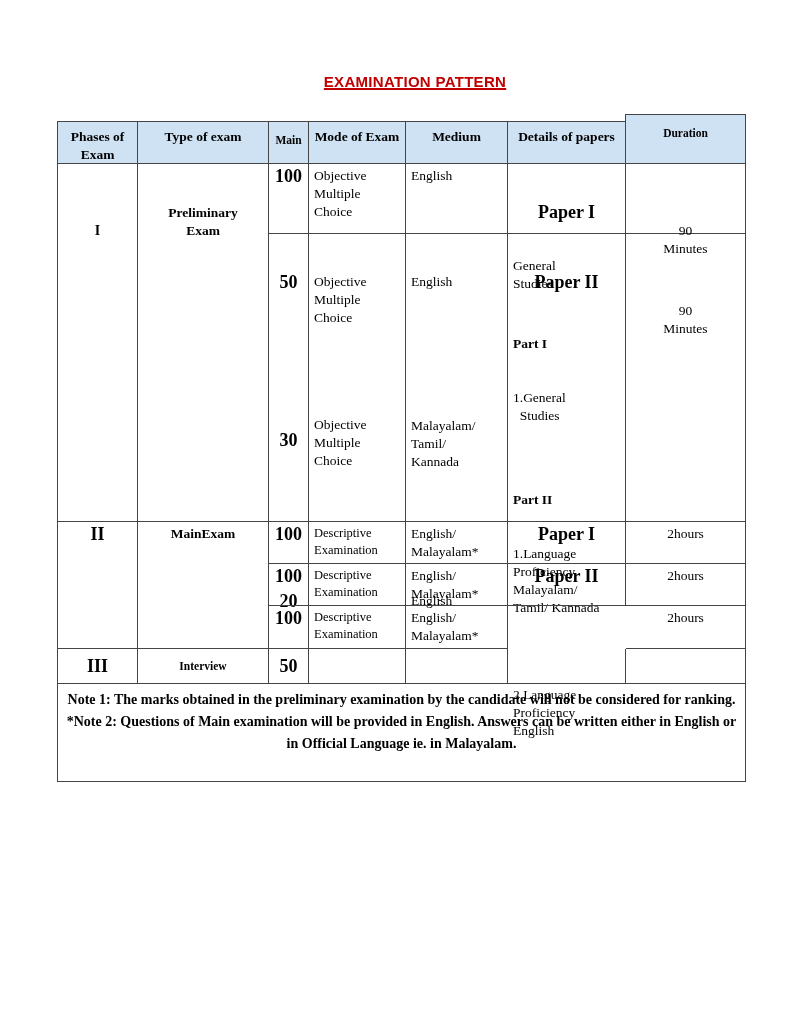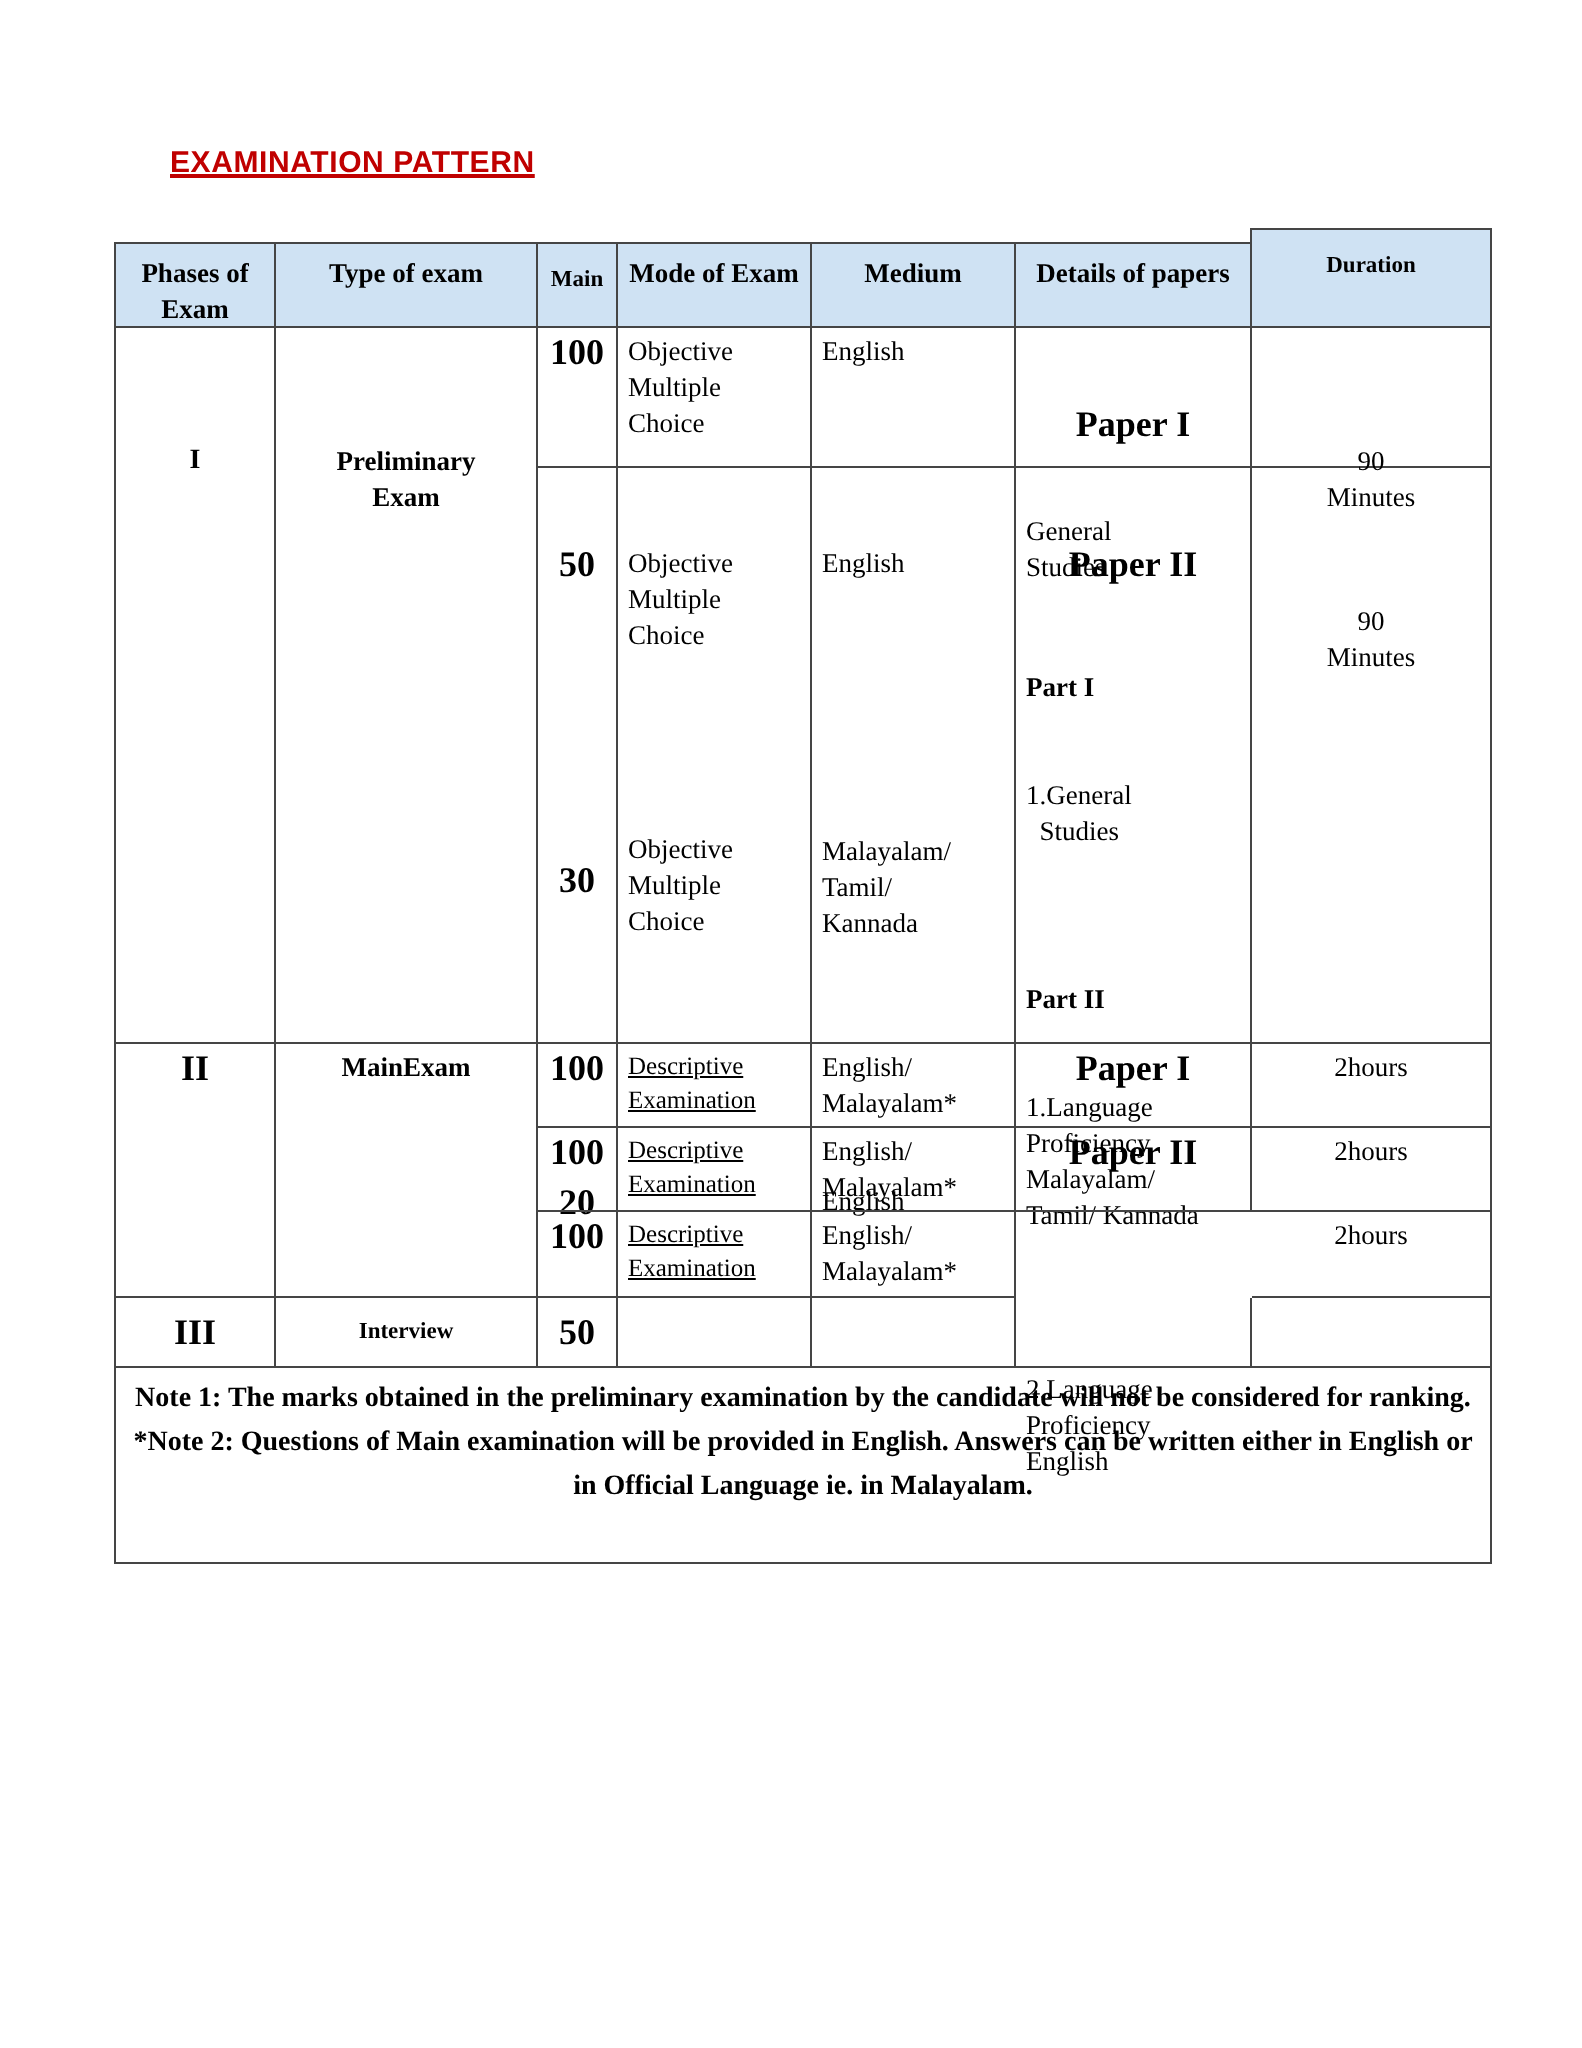--- a/index.html
+++ b/index.html
@@ -9,21 +9,21 @@
   }
   *{margin:0;box-sizing:border-box;}
   html,body{background:#ffffff;}
   body{
     width:791px;height:1024px;position:relative;
     font-family:"Liberation Serif", serif;
     color:#000;
   }
   .title{
     position:absolute;top:73px;left:57px;width:688px;
-    text-align:left;text-indent:28px;
+    text-align:center;text-indent:28px;
     font-family:"Liberation Sans", sans-serif;
     font-weight:bold;font-size:15px;letter-spacing:.3px;
     color:var(--red);
     text-decoration:underline;
     text-decoration-color:var(--red);
     text-decoration-thickness:2px;
   }
   .tbl{
     position:absolute;left:57px;top:121px;width:688px;
     display:grid;
@@ -48,24 +48,24 @@
   }
   .hd-sm{font-size:11.5px;padding-top:9px;}
   .dur-hd{
     margin-top:-8px;margin-left:-1px;
     border:1px solid var(--bc);
     position:relative;z-index:2;
   }
   .b{font-weight:bold;}
   .ctr{text-align:center;}
   .fs14{font-size:18px;}
-  .fs12{font-size:12.5px;line-height:17px;text-decoration:underline;}
+  .fs12{font-size:12.5px;line-height:17px;}
   .fs11{font-size:11.5px;}
   .phase-cell{padding-top:58px;text-align:center;font-weight:bold;font-size:14px;}
-  .type-cell{padding-top:58px;text-align:center;font-weight:bold;}
+  .type-cell{padding-top:40px;text-align:center;font-weight:bold;}
   .top-pad{padding-top:3px;}
   .vctr{display:flex;flex-direction:column;align-items:center;justify-content:center;text-align:center;}
   .note-cell{
     padding:5px 5px 4px 5px;
     font-weight:bold;font-size:14px;line-height:22px;
     white-space:pre-wrap;
     text-align:center;
   }
   .mt4{margin-top:8px;}
   .mt30{margin-top:30px;}

